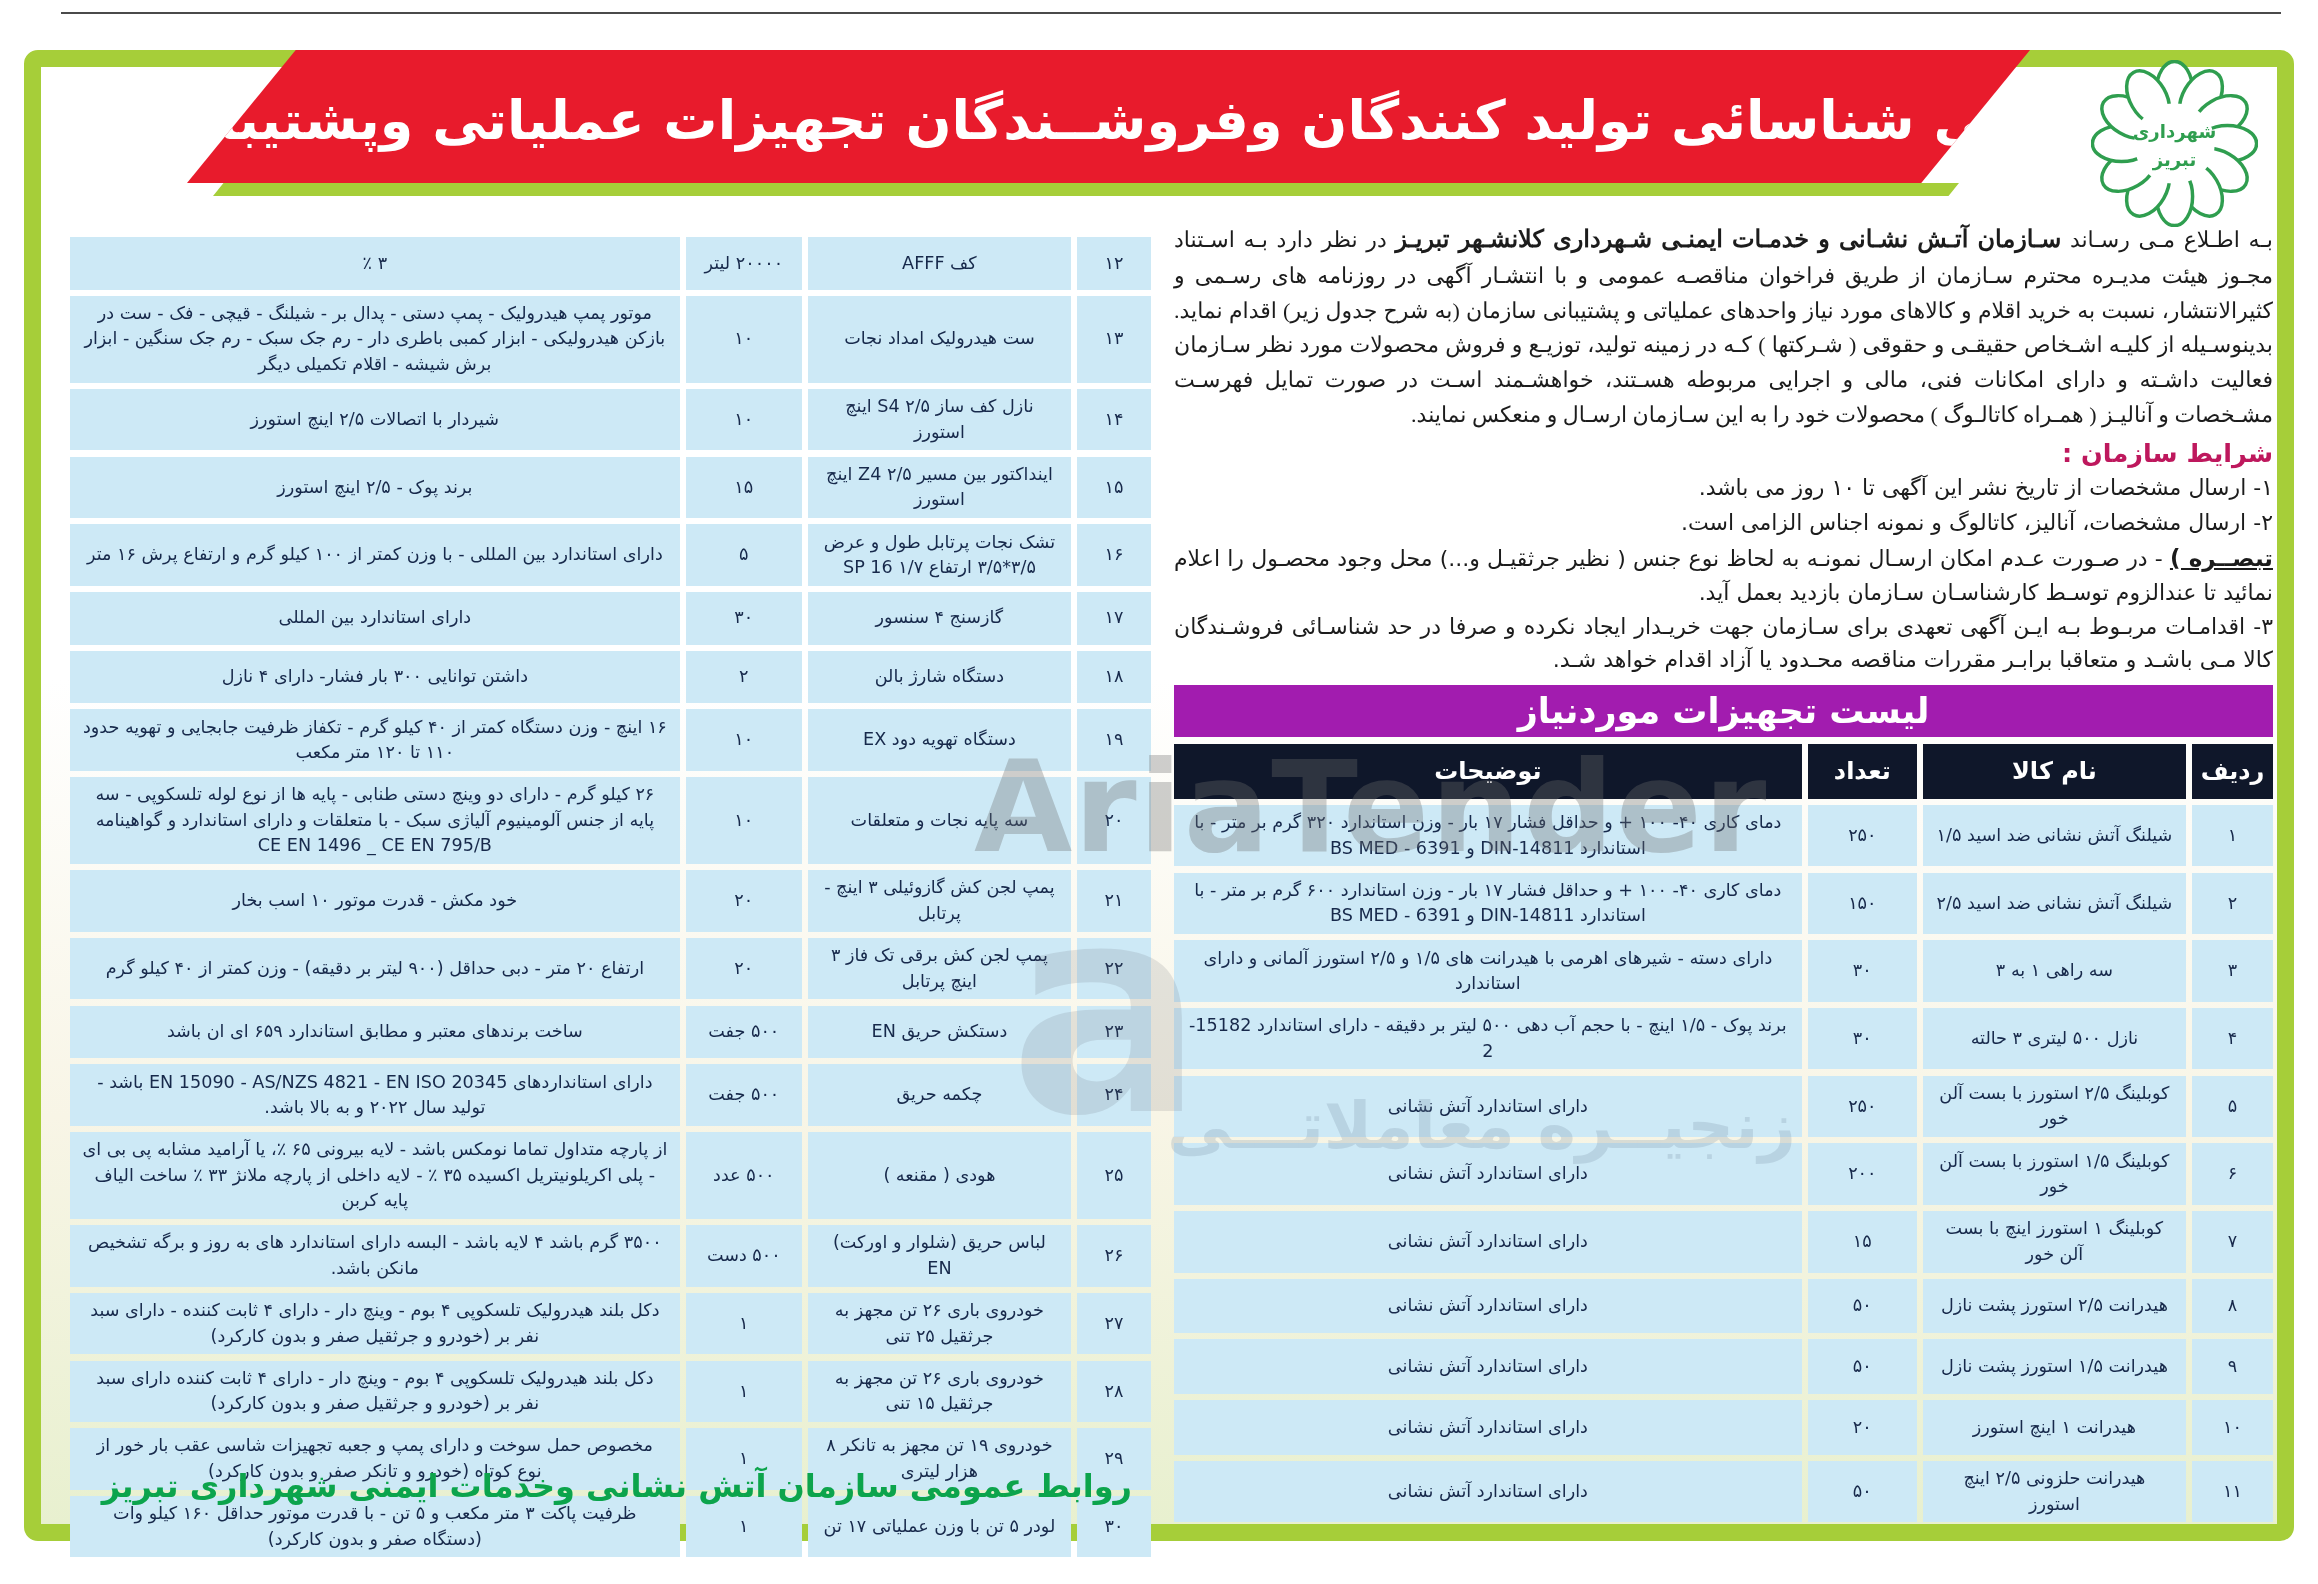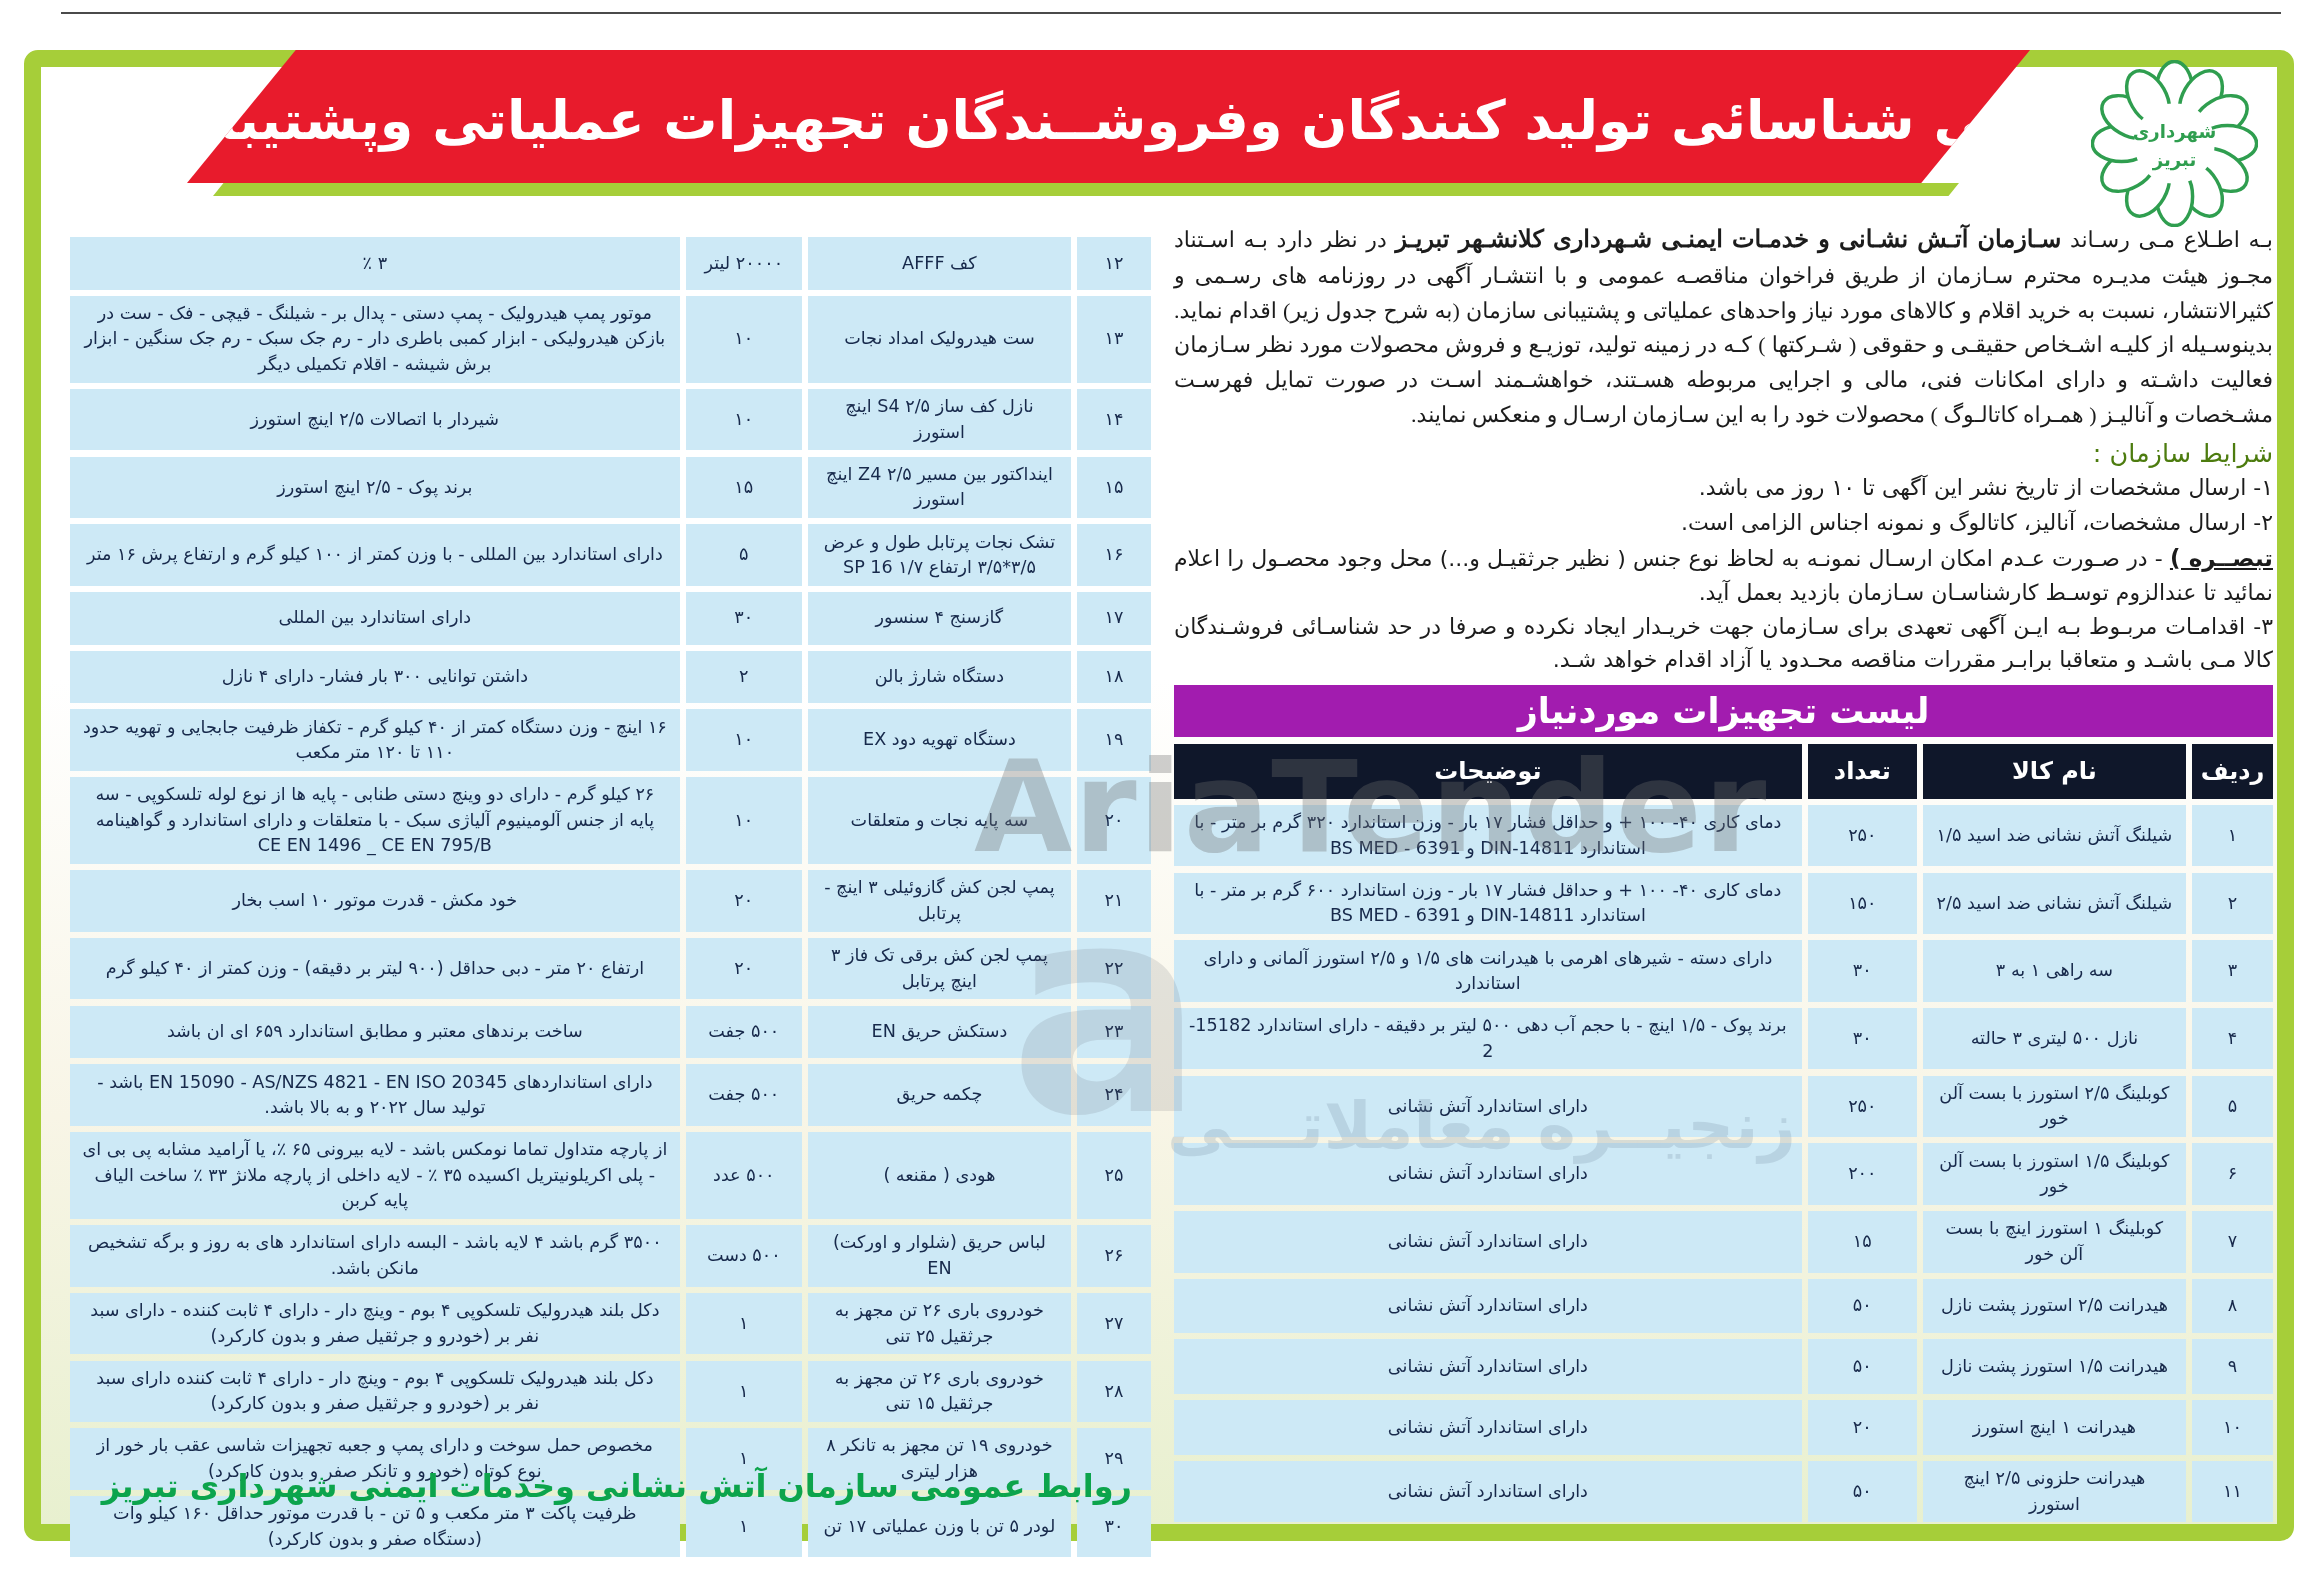--- a/index.html
+++ b/index.html
@@ -16,21 +16,21 @@
   .banner-title{color:#ffffff;font-weight:bold;font-size:54px;direction:rtl;white-space:nowrap;
                 transform:translateY(3.5px);}
   .banner-strip{position:absolute;left:213px;top:183px;width:1746px;height:13px;background:#a6ce39;
                 clip-path:polygon(10.5px 0,100% 0,calc(100% - 10.5px) 100%,0 100%);z-index:4;}
   
   .logo{position:absolute;right:61px;top:60px;width:167px;height:167px;z-index:6;}
   
   .right-col{position:absolute;right:46px;top:221px;width:1099px;direction:rtl;color:#1c1c1c;}
   .intro{font-size:22px;line-height:1.58;text-align:justify;margin:0 0 5.3px 0;font-family:Liberation Serif, serif;}
   .intro b{font-size:24px;}
-  .cond-head{color:#4d7c0f;font-weight:normal;font-size:25.5px;margin:1.8px 0 3.5px 0;}
+  .cond-head{color:#be185d;font-weight:bold;font-size:25.5px;margin:1.8px 0 3.5px 0;}
   .cond-line{font-size:22px;line-height:1.5;text-align:justify;margin-bottom:1.8px;}
   .cond-line b{font-size:23px;text-decoration:underline;}
   .list-title{margin-top:8.8px;height:52px;background:#a21caf;color:#fff;font-weight:bold;
               font-size:35px;display:flex;align-items:center;justify-content:center;}
   
   .tbl{margin-top:7px;direction:rtl;}
   .trow{display:grid;gap:6.1px;margin-bottom:6.1px;direction:rtl;}
   .right-tbl .trow{grid-template-columns:81px 263px 109px 1fr;}
   .left-tbl  .trow{grid-template-columns:74px 263px 116px 1fr;}
   .cell{background:#cde9f6;color:#17294b;display:flex;align-items:center;justify-content:center;

